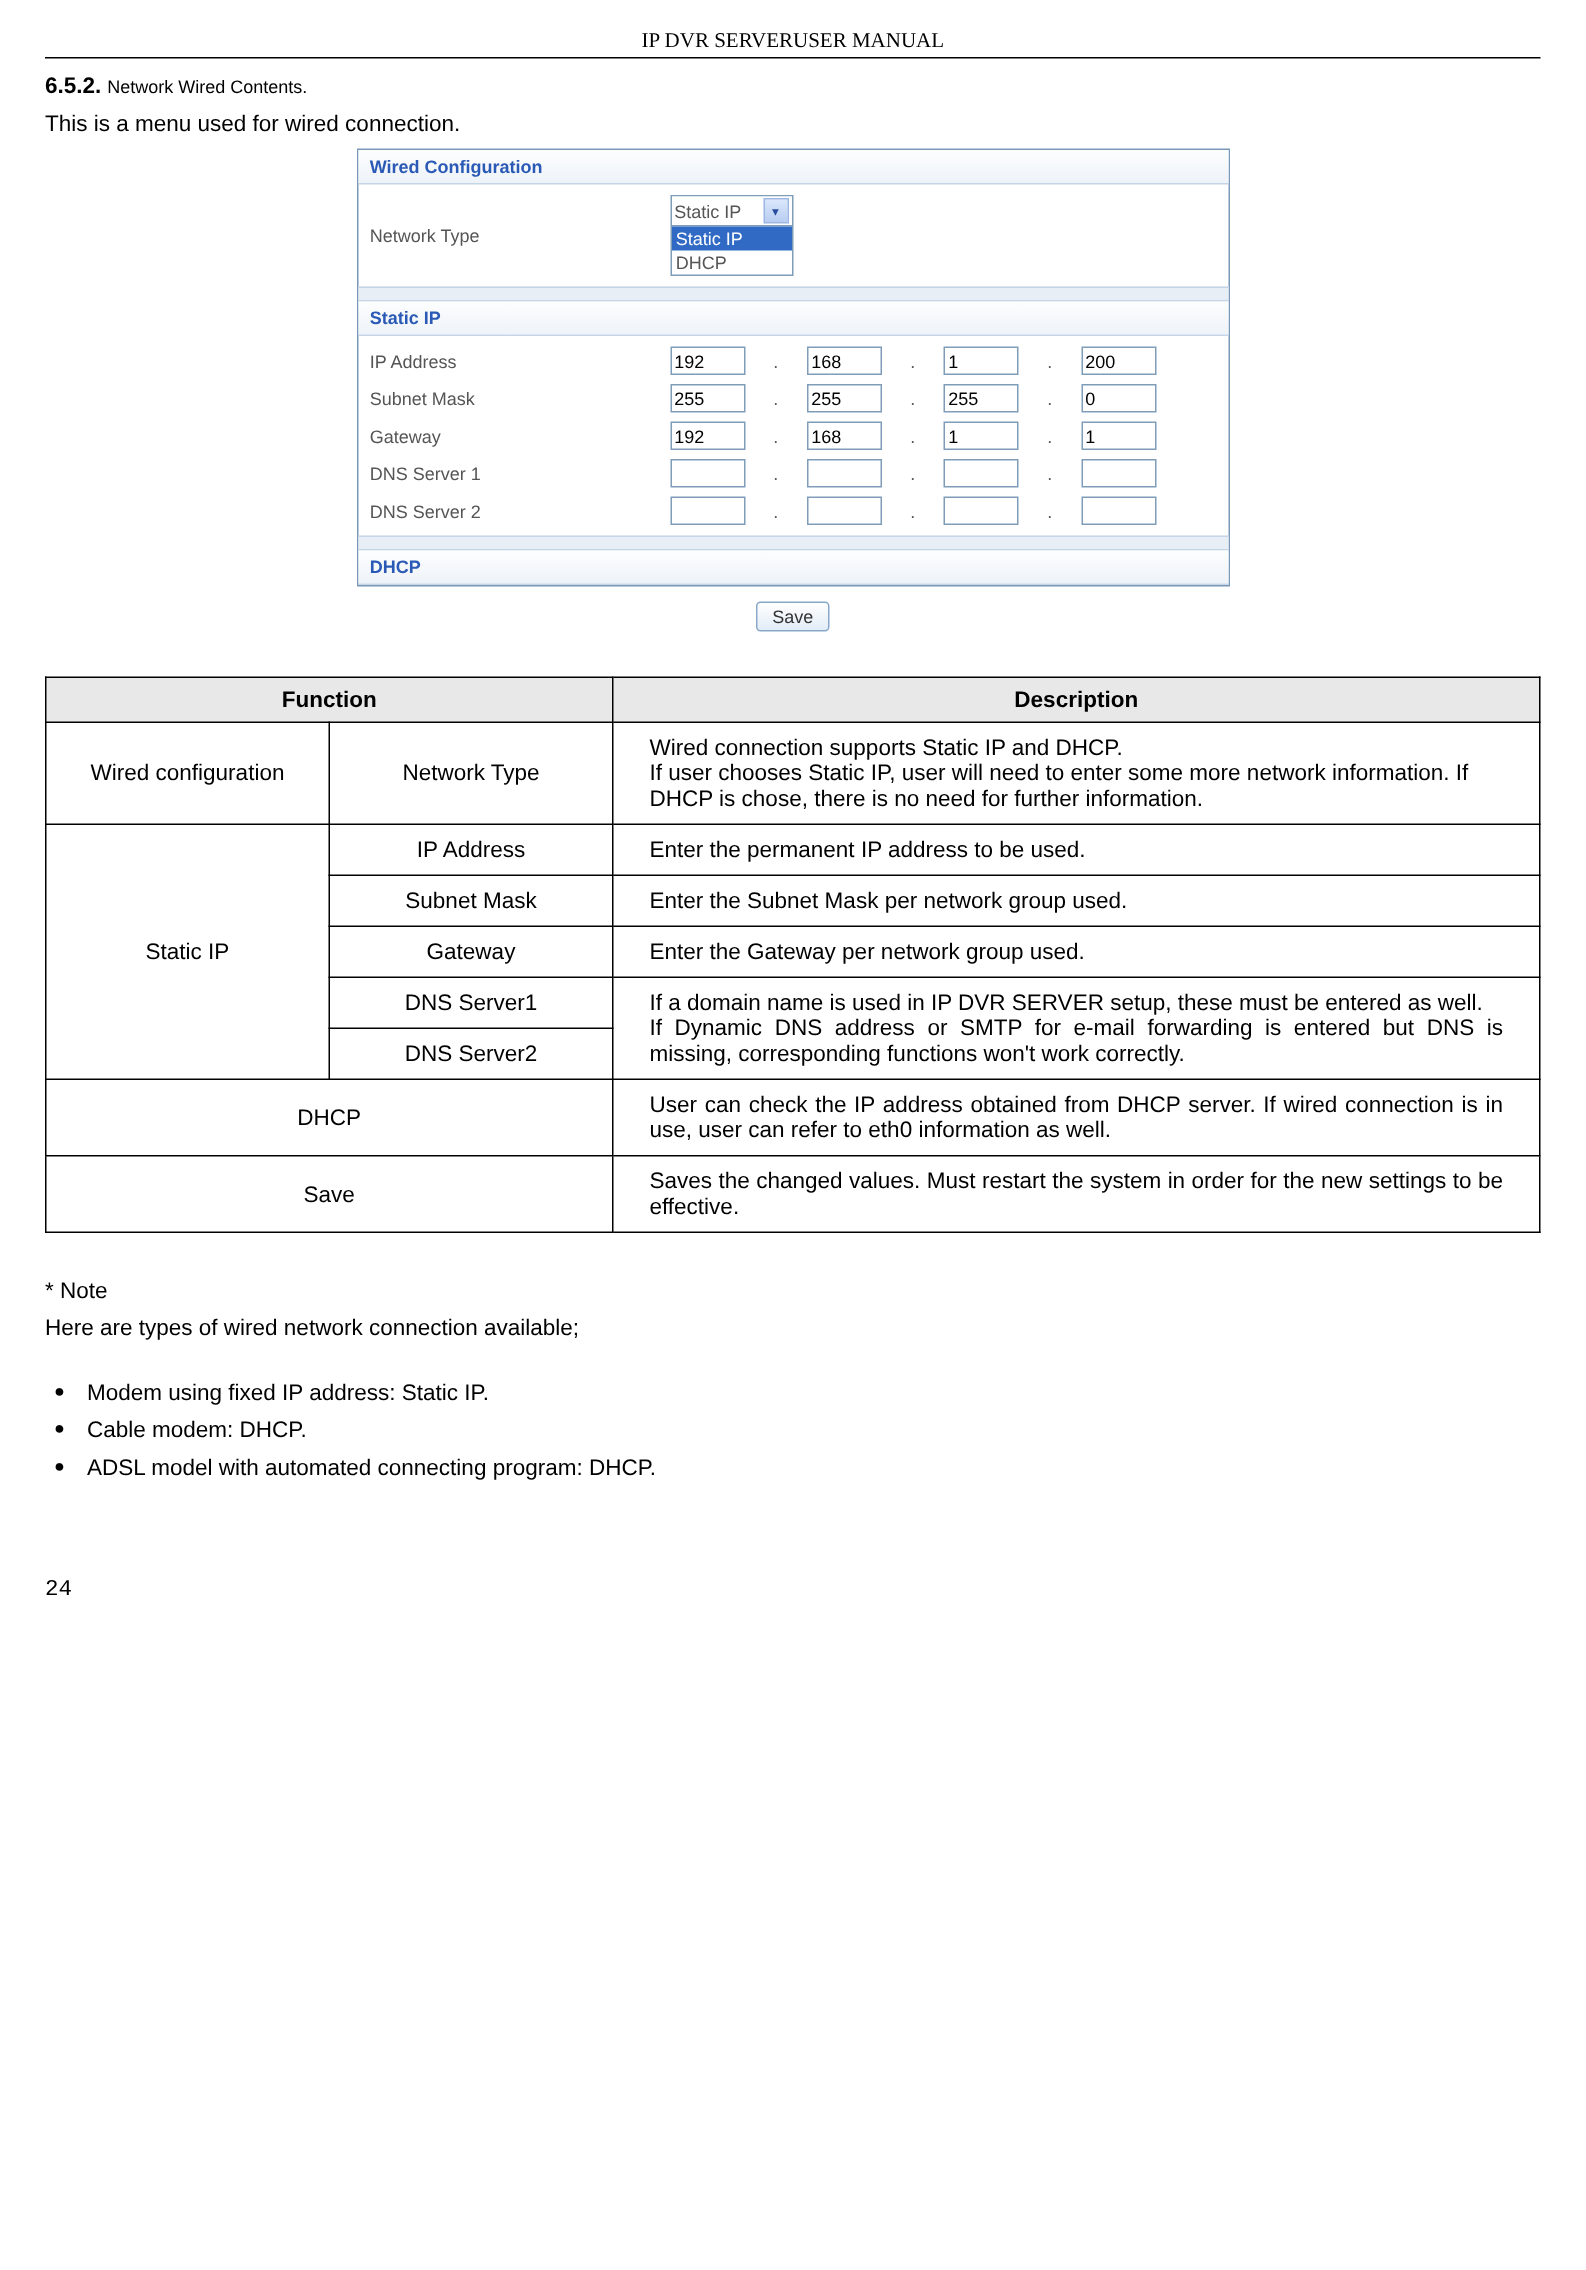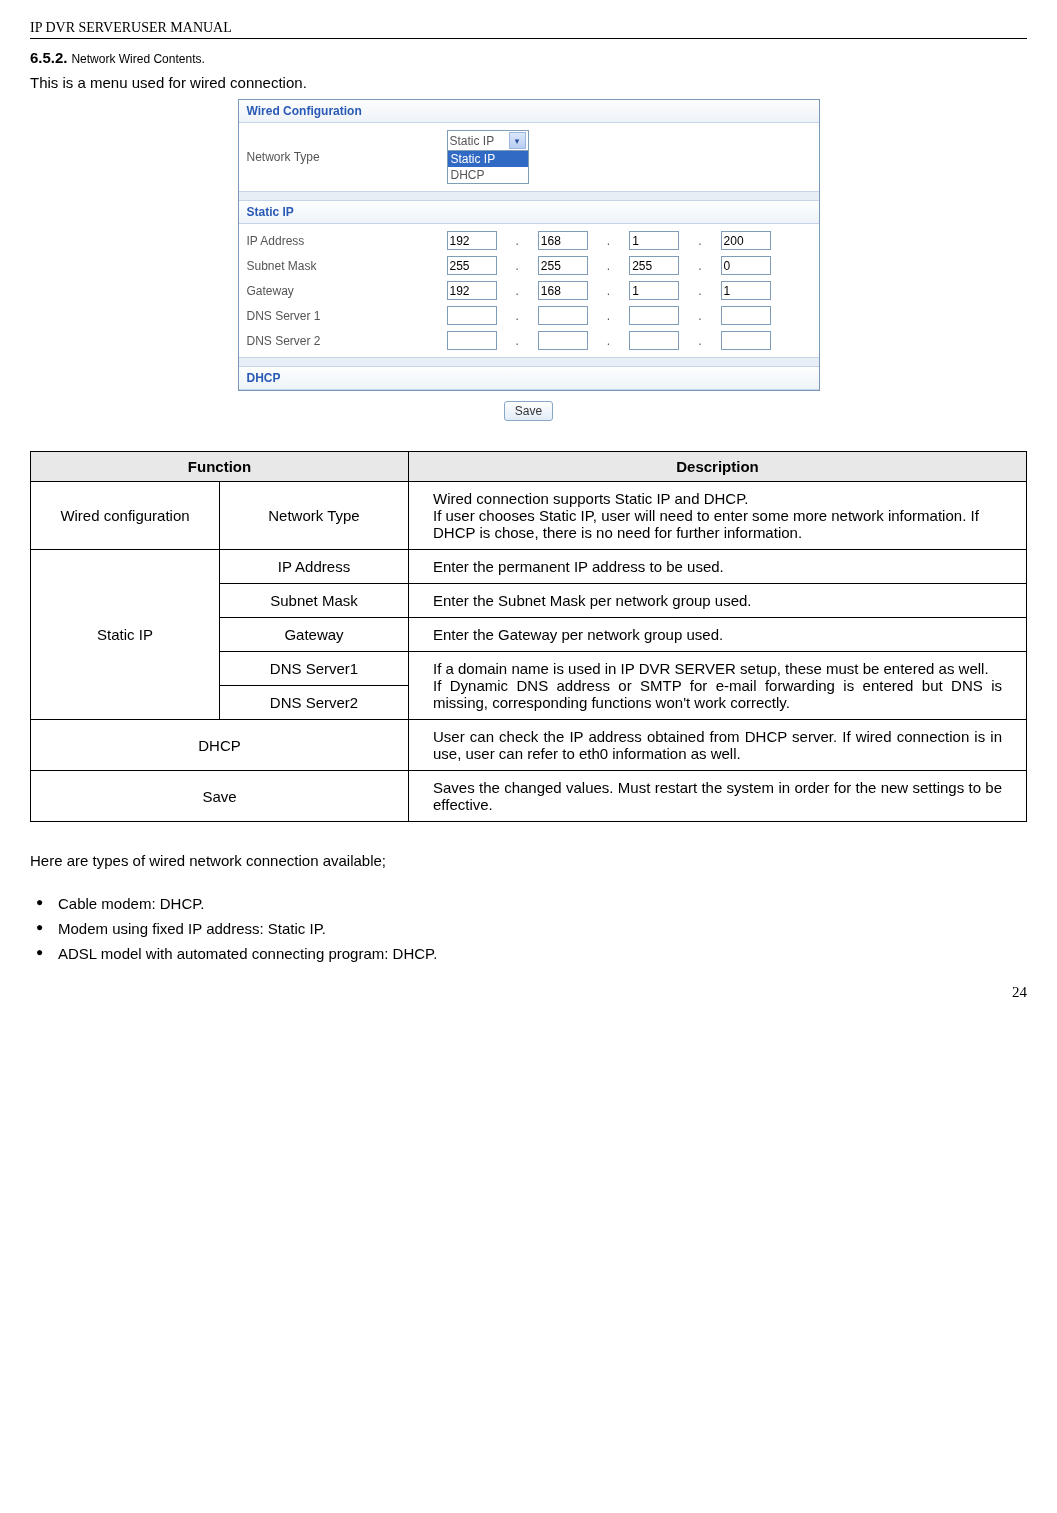--- a/index.html
+++ b/index.html
@@ -7,21 +7,21 @@
     font-size: 14px;
     color: #000;
     background: #fff;
     margin: 0;
     padding: 20px 30px;
     width: 1057px;
     box-sizing: border-box;
   }
   .header-line {
     display: flex;
-    justify-content: flex-start;
+    justify-content: center;
     font-family: "Times New Roman", serif;
     font-size: 14px;
     border-bottom: 1.5px solid #000;
     padding-bottom: 2px;
     margin-bottom: 10px;
   }
   .section-num { font-weight: bold; font-size: 15px; }
   .section-title { font-weight: normal; font-size: 12px; }
   .intro { margin: 8px 0 8px 0; font-size: 15px; }
   .screenshot-wrap { text-align: center; margin: 5px 0 30px 0; }
@@ -93,21 +93,21 @@
   }
   table.desc td.center { text-align: center; }
   .notes { margin-top: 30px; font-size: 15px; }
   .notes-title { margin-bottom: 8px; }
   .notes-intro { margin-bottom: 22px; }
   ul.bullets { list-style: none; padding: 0; margin: 0; }
   ul.bullets li { padding: 4px 0 4px 28px; position: relative; }
   ul.bullets li::before {
     content: "●"; position: absolute; left: 6px; top: 4px; font-size: 12px;
   }
-  .page-num { text-align: right; font-family: Liberation Serif, serif; font-size: 15px; margin-top: 18px; }
+  .page-num { text-align: left; font-family: Liberation Mono, monospace; font-size: 15px; margin-top: 60px; }
 </style>
 </head>
 <body>
 
 <div class="header-line">
   <span>IP DVR SERVER</span>
   <span>USER MANUAL</span>
 </div>
 
 <div>
@@ -245,21 +245,22 @@
     <td style="text-align:justify">User can check the IP address obtained from DHCP server. If wired connection is in use, user can refer to eth0 information as well.</td>
   </tr>
   <tr>
     <td class="center" colspan="2">Save</td>
     <td style="text-align:justify">Saves the changed values. Must restart the system in order for the new settings to be effective.</td>
   </tr>
 </tbody>
   </table>
 
 <div class="notes">
+  <div class="notes-title">* Note</div>
   <div class="notes-intro">Here are types of wired network connection available;</div>
   <ul class="bullets">
+    <li>Modem using fixed IP address: Static IP.</li>
     <li>Cable modem: DHCP.</li>
-    <li>Modem using fixed IP address: Static IP.</li>
     <li>ADSL model with automated connecting program: DHCP.</li>
   </ul>
 </div>
 
 <div class="page-num">24</div>
 
 </body></html>

